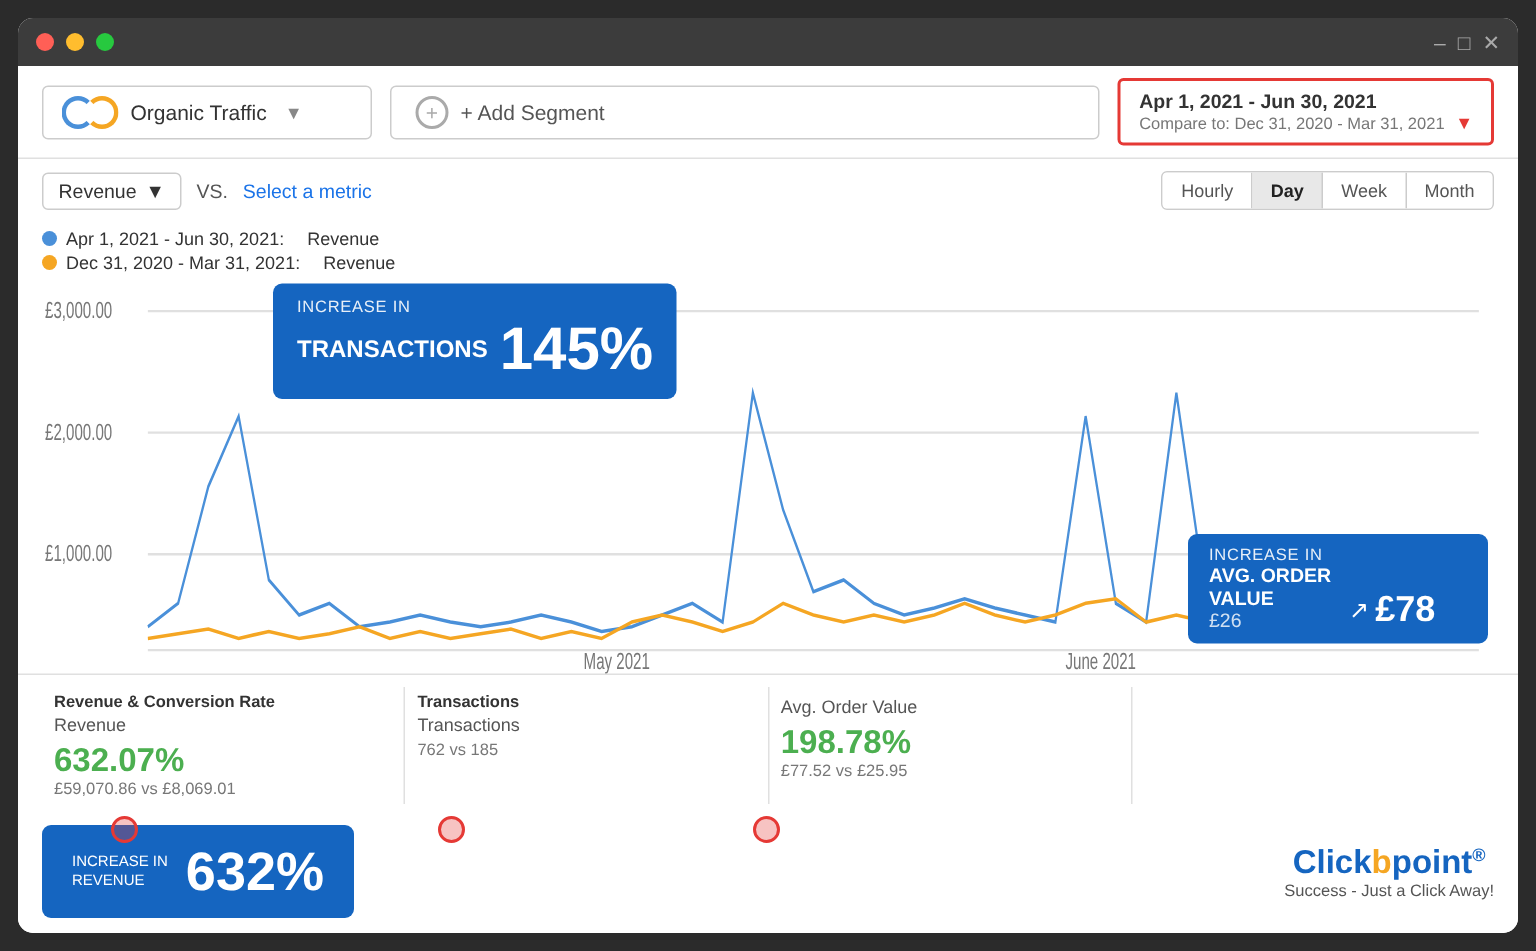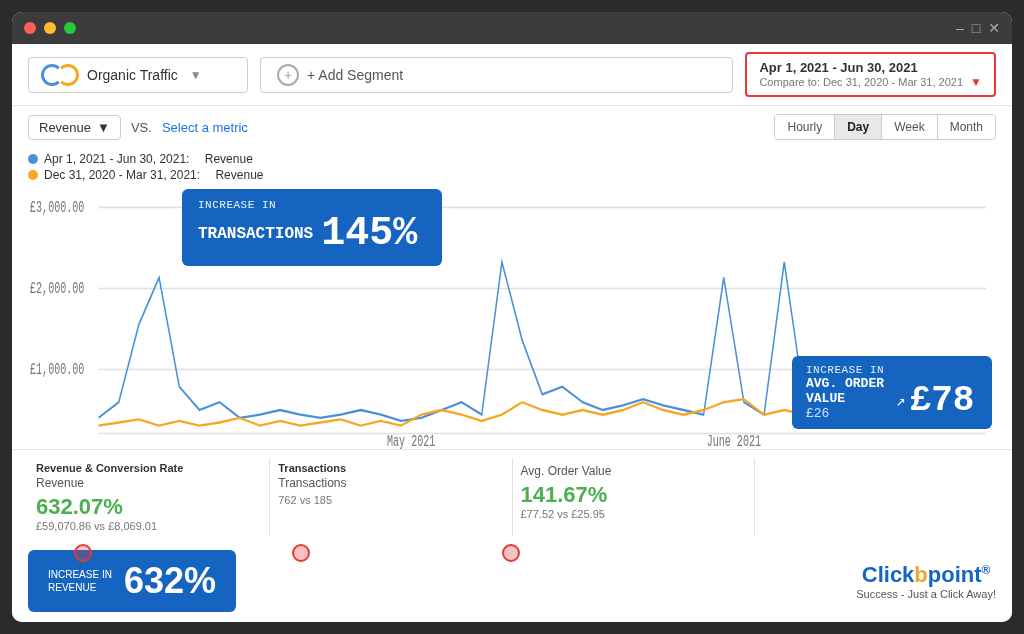--- a/index.html
+++ b/index.html
@@ -376,21 +376,21 @@
         <span>Revenue</span>
       </div>
       <div class="legend-item">
         <div class="legend-dot" style="background:#f5a623"></div>
         <span>Dec 31, 2020 - Mar 31, 2021:</span>
         &nbsp;
         <span>Revenue</span>
       </div>
     </div>
 
-    <div class="chart-area" style="height:180px;font-family:Liberation Mono, monospace;">
+    <div class="chart-area" style="height:180px;">
       <svg class="chart-svg" viewBox="0 0 960 170" preserveAspectRatio="none">
 
         <text x="2" y="18" font-size="10" fill="#777">£3,000.00</text>
         <text x="2" y="70" font-size="10" fill="#777">£2,000.00</text>
         <text x="2" y="122" font-size="10" fill="#777">£1,000.00</text>
 
         <line x1="70" y1="15" x2="950" y2="15" stroke="#e0e0e0" stroke-width="1"></line>
         <line x1="70" y1="67" x2="950" y2="67" stroke="#e0e0e0" stroke-width="1"></line>
         <line x1="70" y1="119" x2="950" y2="119" stroke="#e0e0e0" stroke-width="1"></line>
         <line x1="70" y1="160" x2="950" y2="160" stroke="#e0e0e0" stroke-width="1"></line>
@@ -416,42 +416,42 @@
       <div class="overlay-card small-card" style="right:20px; bottom:20px; min-width:200px;">
         <div class="overlay-title">INCREASE IN</div>
         <div style="display:flex; align-items:flex-end; gap:4px;">
           <div>
             <div style="font-size:13px; font-weight:700;">AVG. ORDER</div>
             <div style="font-size:13px; font-weight:700;">VALUE</div>
             <div style="font-size:13px; opacity:0.8;">£26</div>
           </div>
           <div style="display:flex; align-items:center; gap:4px; margin-left:8px;">
             <span style="font-size:16px;">↗</span>
-            <span class="overlay-value" style="font-size:36px;">£78</span>
+            <span class="overlay-value" style="font-size:24px;">£78</span>
           </div>
         </div>
       </div>
     </div>
 
     <div class="metrics-section">
       <div class="metric-group">
         <div class="metric-group-title">Revenue &amp; Conversion Rate</div>
         <div class="metric-name">Revenue</div>
         <div class="metric-value">632.07%</div>
         <div class="metric-compare">£59,070.86 vs £8,069.01</div>
       </div>
       <div class="metric-group">
         <div class="metric-group-title">Transactions</div>
         <div class="metric-name">Transactions</div>
         <div class="metric-compare">762 vs 185</div>
       </div>
       <div class="metric-group">
         <div class="metric-group-title"></div>
         <div class="metric-name">Avg. Order Value</div>
-        <div class="metric-value">141.67%</div>
+        <div class="metric-value">198.78%</div>
         <div class="metric-compare">£77.52 vs £25.95</div>
       </div>
       <div class="metric-group"></div>
     </div>
 
     <div class="bottom-bar" style="padding:6px 16px 10px;">
 
       <div class="pulse-circle" style="left:62px; bottom:60px;"></div>
       <div class="pulse-circle" style="left:280px; bottom:60px;"></div>
       <div class="pulse-circle" style="left:490px; bottom:60px;"></div>

